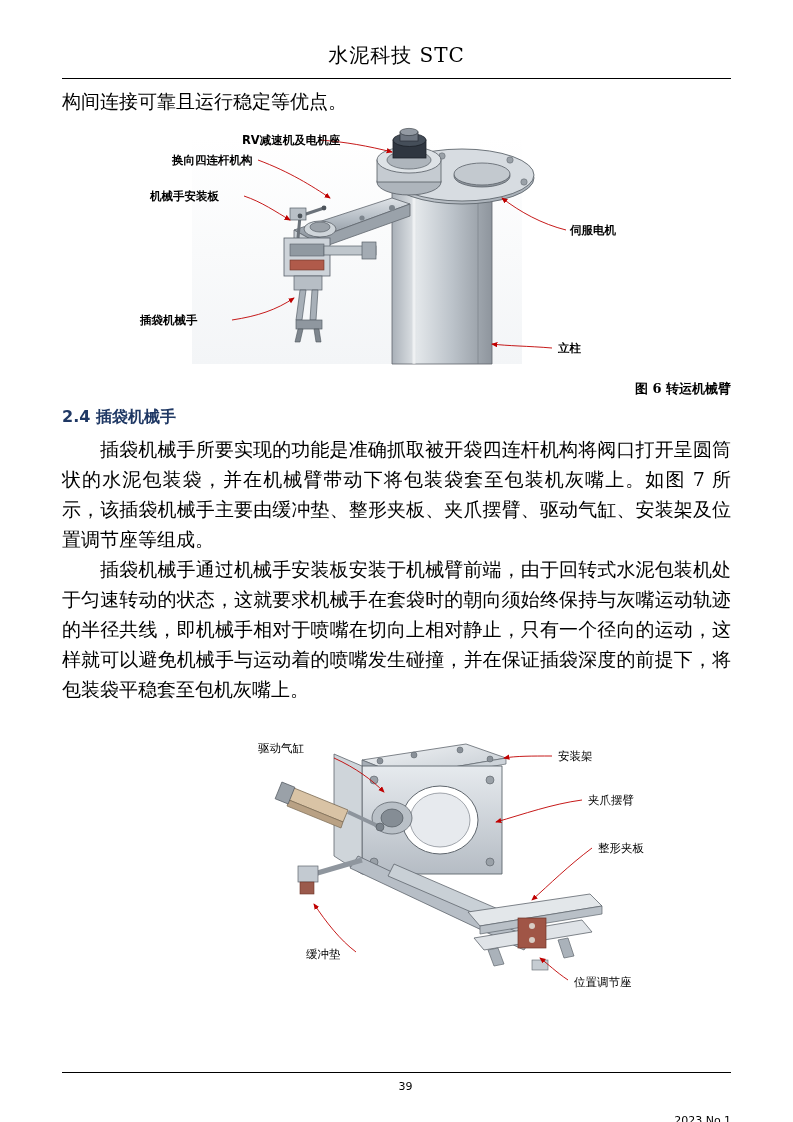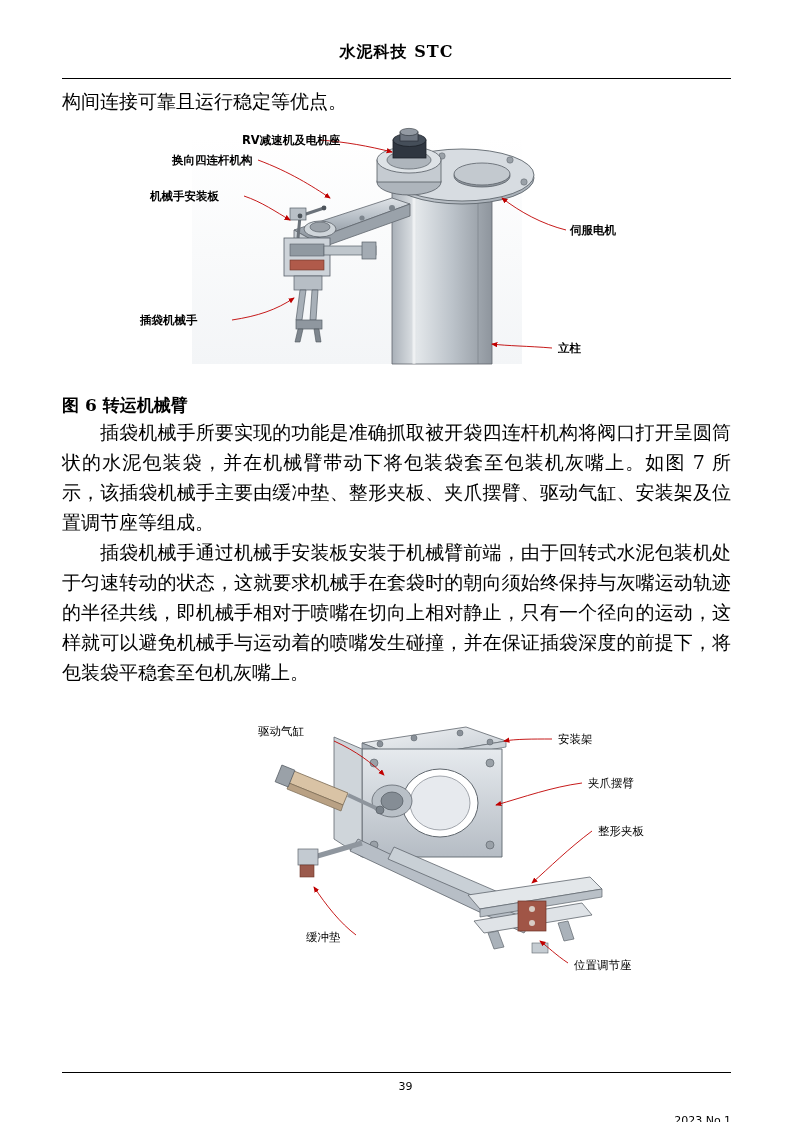--- a/index.html
+++ b/index.html
@@ -23,22 +23,22 @@
     box-sizing: border-box;
   }
   .header {
     position: absolute;
     left: 0; right: 0;
     top: 42px;
     text-align: center;
   }
   .header-title {
     font-family: "DejaVu Serif", "Liberation Serif", serif;
-    font-weight: bold;
-    font-size: 16px;
+    font-weight: normal;
+    font-size: 20px;
     letter-spacing: 1px;
   }
   .header-rule {
     position: absolute;
     left: 62px;
     right: 62px;
     top: 78px;
     border-bottom: 1.6px solid #000;
   }
   .footer-rule {
@@ -87,24 +87,24 @@
   .section-title {
     font-family: "DejaVu Sans", "Liberation Sans", sans-serif;
     font-weight: bold;
     font-size: 16px;
     color: #1f3864;
     margin: 6px 0 4px 0;
     line-height: 26px;
   }
   .fig-caption {
     font-family: "DejaVu Serif", "Liberation Serif", serif;
-    font-size: 17px;
+    font-size: 13px;
     font-weight: bold;
-    text-align: left;
-    margin-top: 16px;
+    text-align: right;
+    margin-top: 2px;
   }
   .figure-block {
     position: relative;
     width: 100%;
   }
   
   #figure6 {
     height: 258px;
     margin-top: 4px;
     font-weight: bold;
@@ -241,20 +241,21 @@
         <text class="lbl" x="180" y="24" text-anchor="start">RV减速机及电机座</text>
         <text class="lbl" x="110" y="44" text-anchor="start">换向四连杆机构</text>
         <text class="lbl" x="88" y="80" text-anchor="start">机械手安装板</text>
         <text class="lbl" x="78" y="204" text-anchor="start">插袋机械手</text>
         <text class="lbl" x="508" y="114" text-anchor="start">伺服电机</text>
         <text class="lbl" x="496" y="232" text-anchor="start">立柱</text>
       </svg>
     </div>
     <div class="fig-caption">图 6  转运机械臂</div>
 
+    <div class="section-title">2.4  插袋机械手</div>
 
     <p class="body-text indent">插袋机械手所要实现的功能是准确抓取被开袋四连杆机构将阀口打开呈圆筒状的水泥包装袋，并在机械臂带动下将包装袋套至包装机灰嘴上。如图 7 所示，该插袋机械手主要由缓冲垫、整形夹板、夹爪摆臂、驱动气缸、安装架及位置调节座等组成。</p>
     <p class="body-text indent">插袋机械手通过机械手安装板安装于机械臂前端，由于回转式水泥包装机处于匀速转动的状态，这就要求机械手在套袋时的朝向须始终保持与灰嘴运动轨迹的半径共线，即机械手相对于喷嘴在切向上相对静止，只有一个径向的运动，这样就可以避免机械手与运动着的喷嘴发生碰撞，并在保证插袋深度的前提下，将包装袋平稳套至包机灰嘴上。</p>
 
     <div class="figure-block" id="figure7">
       <svg class="fig-svg" viewBox="0 0 669 280" preserveAspectRatio="xMidYMid meet">
         <defs>
           <linearGradient id="plateG" x1="0" y1="0" x2="1" y2="1">
             <stop offset="0%" stop-color="#f2f4f6"></stop>
             <stop offset="100%" stop-color="#c3cad1"></stop>

